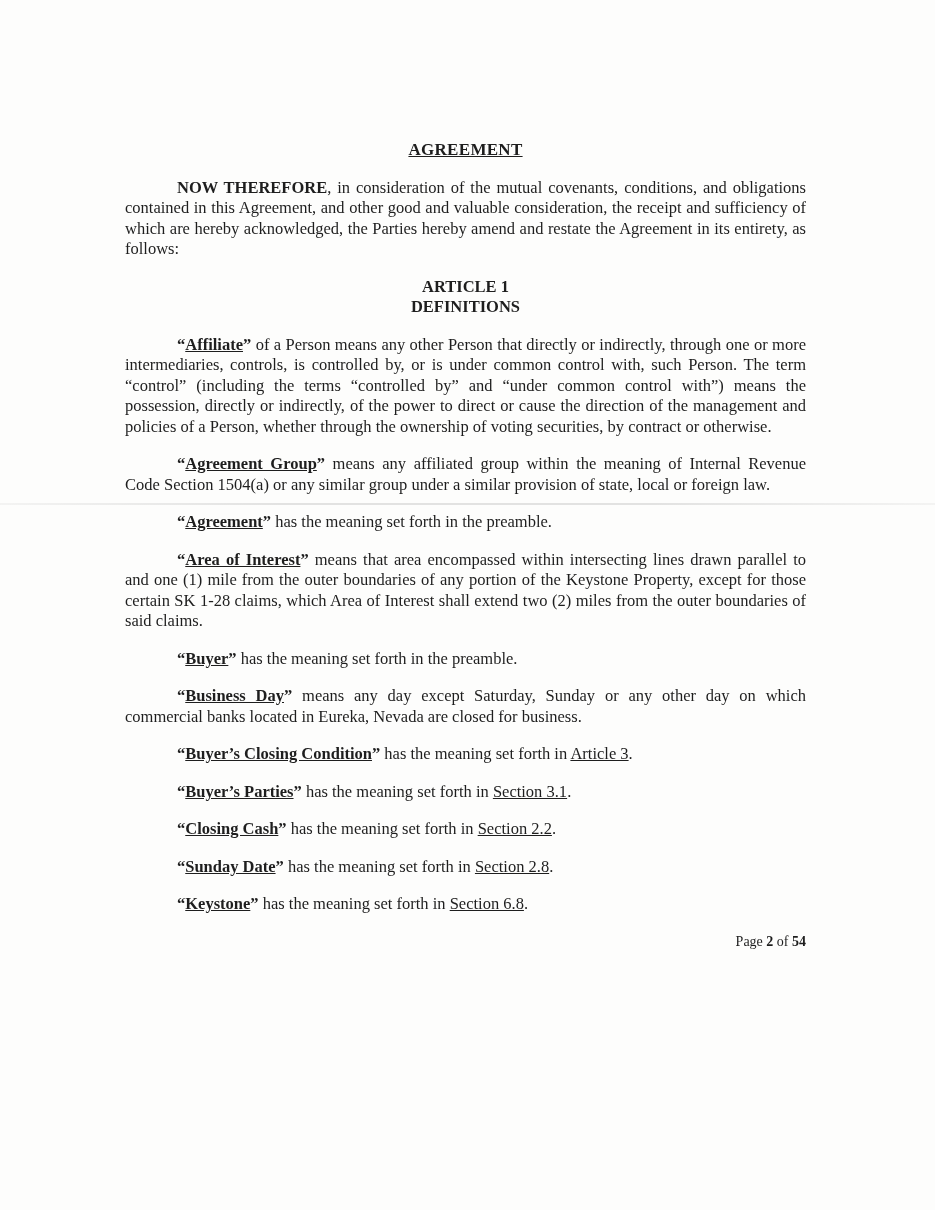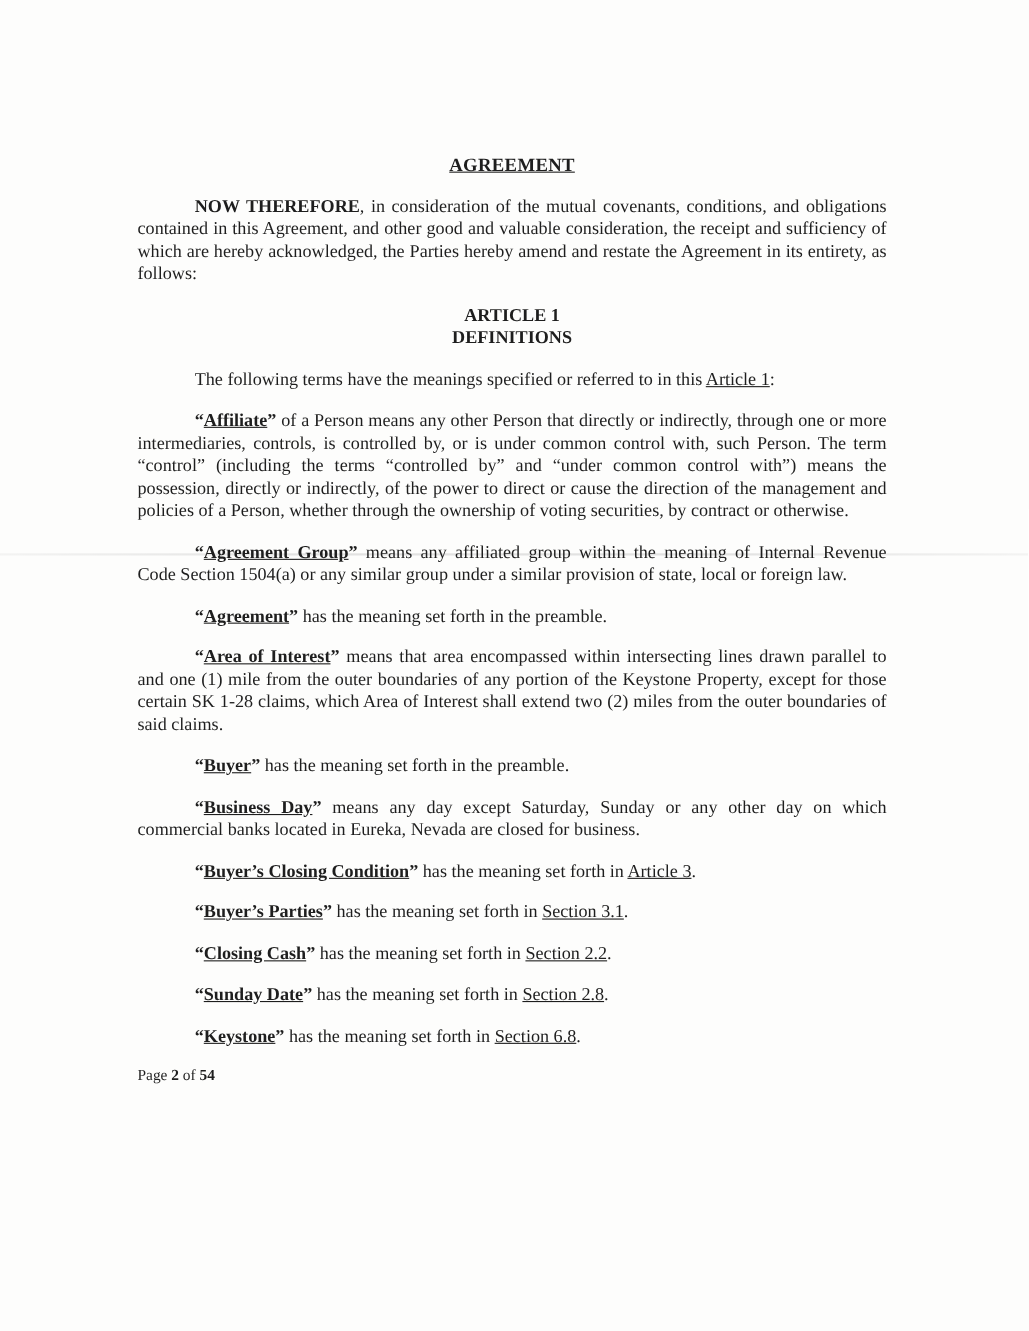--- a/index.html
+++ b/index.html
@@ -33,21 +33,21 @@
   }
   .heading {
     text-align: center;
     font-weight: bold;
     margin: 0 0 17px 0;
     line-height: 20.5px;
   }
   .b { font-weight: bold; }
   .u { text-decoration: underline; }
   .footer {
-    text-align: left;
+    text-align: right;
     font-size: 14px;
     margin-top: 4px;
     text-indent: 0;
   }
   .scan-artifact {
     position: absolute;
     left: 0;
     top: 503px;
     width: 935px;
     height: 2px;
@@ -68,21 +68,20 @@
 
     <div class="doc-title"><span class="b u">AGREEMENT</span></div>
 
     <p class="para"><span class="b">NOW THEREFORE</span><span>, in consideration of the mutual covenants, conditions, and obligations contained in this Agreement, and other good and valuable consideration, the receipt and sufficiency of which are hereby acknowledged, the Parties hereby amend and restate the Agreement in its entirety, as follows:</span></p>
 
     <div class="heading">
       <div>ARTICLE 1</div>
       <div>DEFINITIONS</div>
     </div>
 
-    <p class="para"><span>The following terms have the meanings specified or referred to in this </span><span class="u">Article 1</span><span>:</span></p>
 
     <div id="definitions-list">
         <p class="para"><span class="b">“</span><span class="b u">Affiliate</span><span class="b">”</span><span> of a Person means any other Person that directly or indirectly, through one or more intermediaries, controls, is controlled by, or is under common control with, such Person.  The term “control” (including the terms “controlled by” and “under common control with”) means the possession, directly or indirectly, of the power to direct or cause the direction of the management and policies of a Person, whether through the ownership of voting securities, by contract or otherwise.</span></p>
         <p class="para"><span class="b">“</span><span class="b u">Agreement Group</span><span class="b">”</span><span> means any affiliated group within the meaning of Internal Revenue Code Section 1504(a) or any similar group under a similar provision of state, local or foreign law.</span></p>
         <p class="para"><span class="b">“</span><span class="b u">Agreement</span><span class="b">”</span><span> has the meaning set forth in the preamble.</span></p>
         <p class="para"><span class="b">“</span><span class="b u">Area of Interest</span><span class="b">”</span><span> means that area encompassed within intersecting lines drawn parallel to and one (1) mile from the outer boundaries of any portion of the Keystone Property, except for those certain SK 1-28 claims, which Area of Interest shall extend two (2) miles from the outer boundaries of said claims.</span></p>
         <p class="para"><span class="b">“</span><span class="b u">Buyer</span><span class="b">”</span><span> has the meaning set forth in the preamble.</span></p>
         <p class="para"><span class="b">“</span><span class="b u">Business Day</span><span class="b">”</span><span> means any day except Saturday, Sunday or any other day on which commercial banks located in Eureka, Nevada are closed for business.</span></p>
         <p class="para"><span class="b">“</span><span class="b u">Buyer’s Closing Condition</span><span class="b">”</span><span> has the meaning set forth in </span><span class="u">Article 3</span><span>.</span></p>
         <p class="para"><span class="b">“</span><span class="b u">Buyer’s Parties</span><span class="b">”</span><span> has the meaning set forth in </span><span class="u">Section 3.1</span><span>.</span></p>

